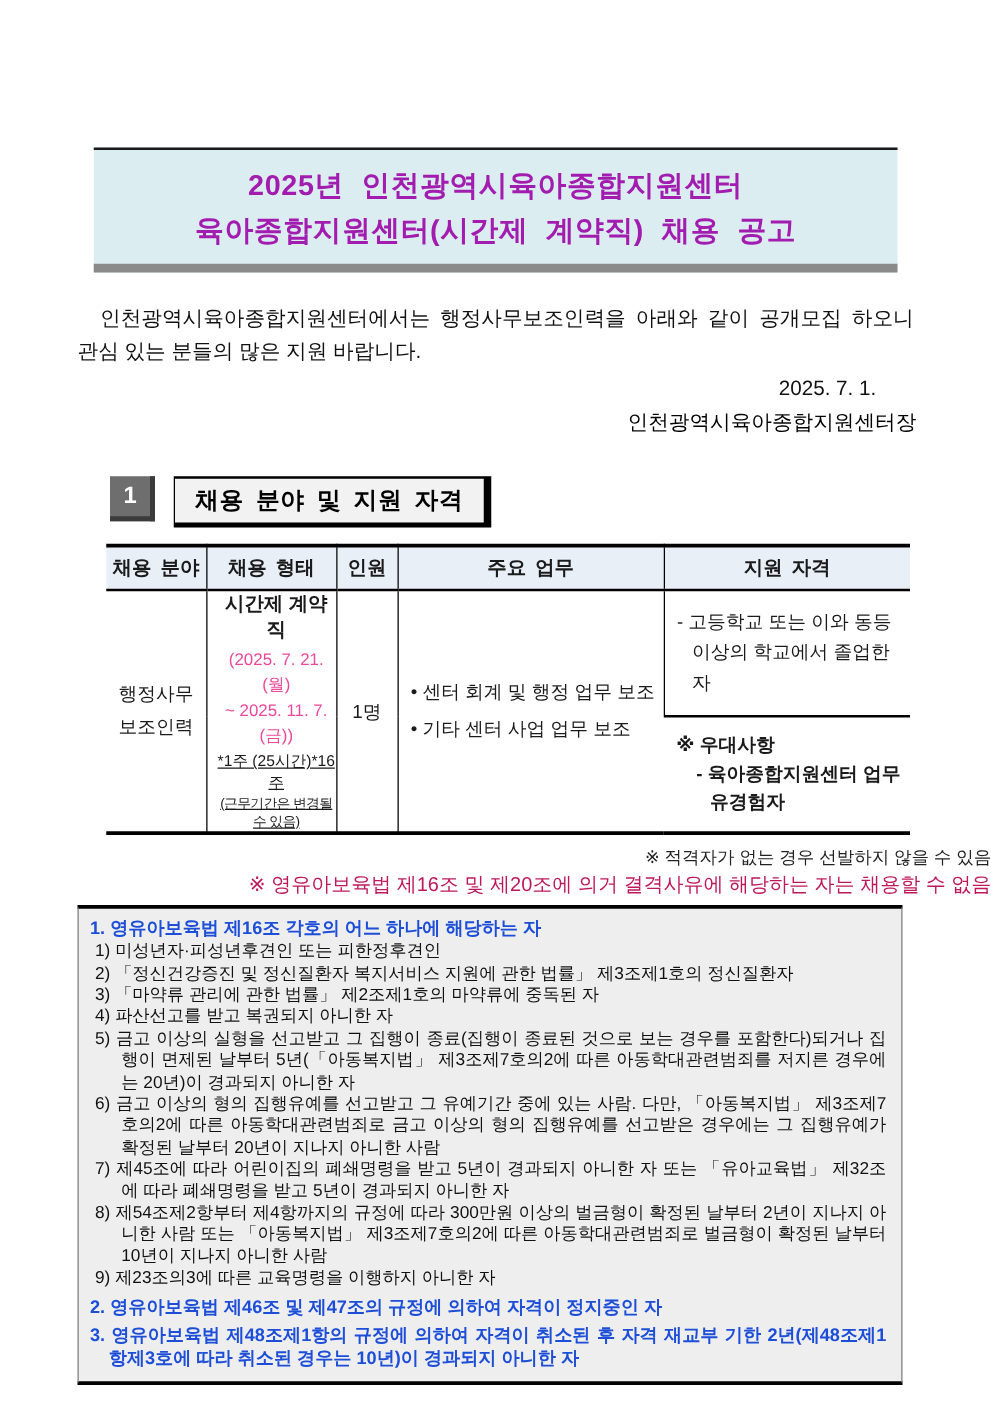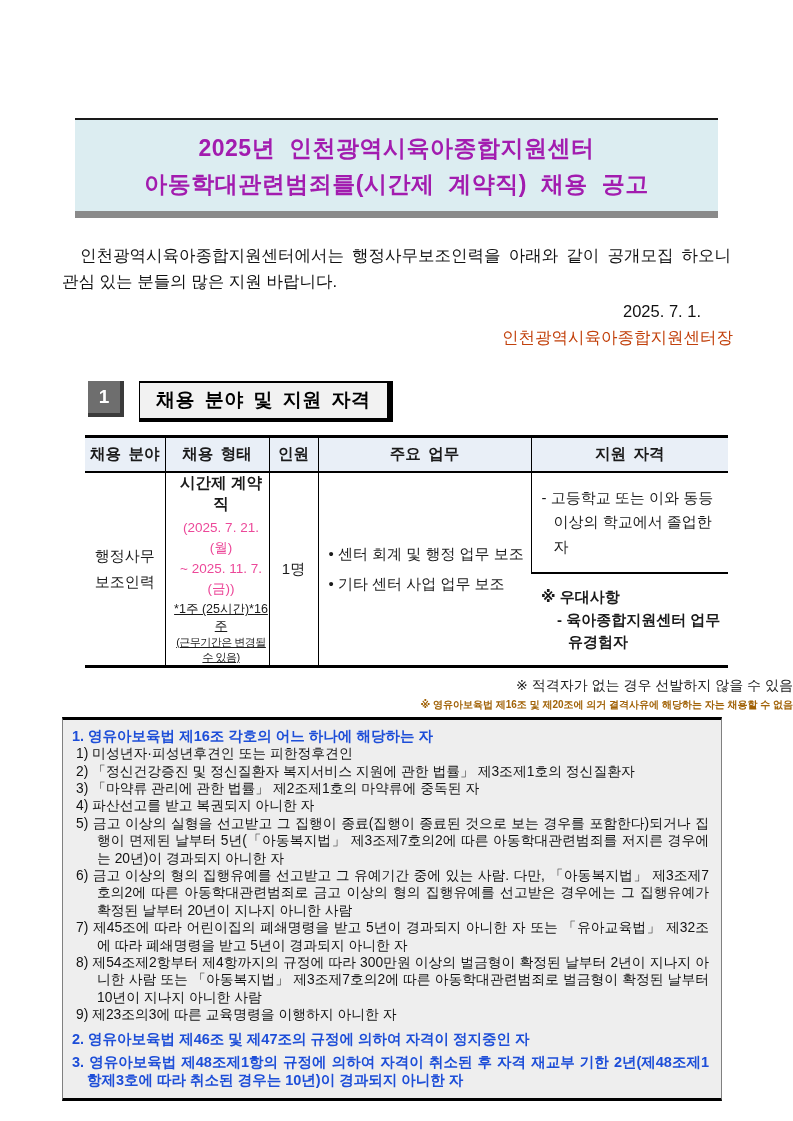--- a/index.html
+++ b/index.html
@@ -47,21 +47,21 @@
   .doc-date {
     margin: 8px 92px 0 0;
     text-align: right;
     font-size: 16.5px;
     color: #111;
   }
   .doc-signer {
     margin: 6px 60px 0 0;
     text-align: right;
     font-size: 16.5px;
-    color: #c2410c;
+    color: #000000;
     padding-left: 40px;
   }
 
   
   .section-header {
     margin: 32px 0 0 88px;
     display: flex;
     align-items: flex-start;
     gap: 15px;
   }
@@ -136,21 +136,21 @@
     font-weight: bold;
     line-height: 1.5;
     height: 67px;
   }
   .pref-l2 { padding-left: 16px; }
   .pref-l3 { padding-left: 27px; }
 
   
   .notes { margin: 9px 0 0 83px; text-align: right; }
   .note-plain { font-size: 14px; color: #222; margin-bottom: 3px; }
-  .note-bold  { font-size: 10px; font-weight: bold; color: #a16207; margin-left: -2px; }
+  .note-bold  { font-size: 16px; font-weight: normal; color: #be185d; margin-left: -2px; }
 
   
   .legal-box {
     margin: 5px 71px 0 62px;
     background: #eeeeee;
     border-top: 3px solid #000;
     border-bottom: 3px solid #000;
     border-left: 1px solid #808080;
     border-right: 1px solid #808080;
     padding: 7px 12px 9px 9px;
@@ -180,21 +180,21 @@
     text-indent: -15px;
   }
 </style>
 </head>
 <body>
 
 <div class="page">
 
   <div class="title-banner">
     <div class="title-line">2025년 인천광역시육아종합지원센터</div>
-    <div class="title-line">아동학대관련범죄를(시간제 계약직) 채용 공고</div>
+    <div class="title-line">육아종합지원센터(시간제 계약직) 채용 공고</div>
   </div>
 
   <p class="intro">인천광역시육아종합지원센터에서는 행정사무보조인력을 아래와 같이 공개모집 하오니 관심 있는 분들의 많은 지원 바랍니다.</p>
   <div class="doc-date">2025. 7. 1.</div>
   <div class="doc-signer">인천광역시육아종합지원센터장</div>
 
   <div class="section-header">
     <div class="section-number">1</div>
     <div class="section-label">채용 분야 및 지원 자격</div>
   </div>

